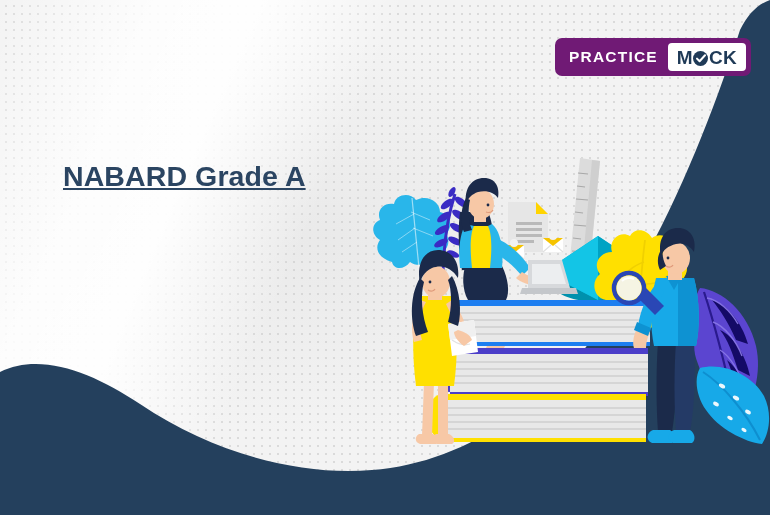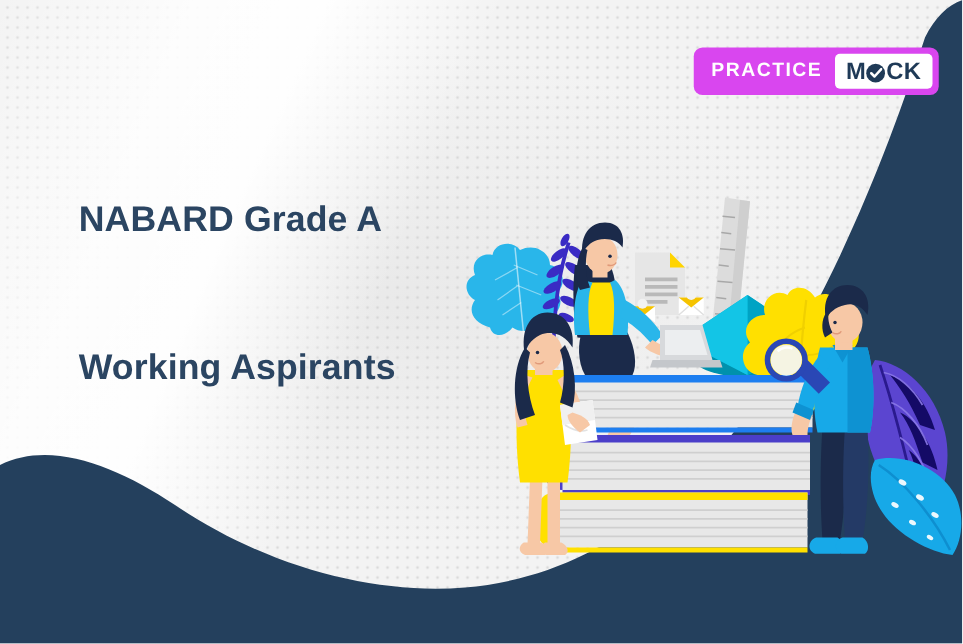--- a/index.html
+++ b/index.html
@@ -40,21 +40,21 @@
     pointer-events:none;
   }
   .wave{
     position:absolute;left:0;top:0;width:770px;height:515px;
   }
 
   
   #logo{
     position:absolute;left:555px;top:38px;
     display:flex;align-items:stretch;
-    background:#d946ef;
+    background:#701a75;
     border-radius:7px;
     padding:5px;
     box-sizing:border-box;
     height:38px;
   }
   #logo .lg-practice{
     color:#ffffff;
     font-size:15.5px;
     font-weight:bold;
     letter-spacing:1.2px;
@@ -88,21 +88,21 @@
   
   #headline{
     position:absolute;left:63px;top:78px;
     color:#2b4562;
     font-size:28.5px;
     font-weight:bold;
     line-height:1.38;
     letter-spacing:.1px;
     white-space:pre;
   }
-  #headline .hl{display:block;}
+  #headline .hl{display:block;text-decoration:underline;}
 
   
   #illustration{
     position:absolute;left:0;top:0;width:770px;height:515px;
     pointer-events:none;
   }
 </style>
 </head>
 <body>
 
@@ -395,16 +395,15 @@
             <path d="M1,4.6 L3.6,7.2 L9,1.3" fill="none" stroke="#ffffff" stroke-width="2" stroke-linecap="round" stroke-linejoin="round"></path>
           </svg>
         </span>
         <span>CK</span>
       </span>
     </span>
   </div>
 
   <div id="headline">
     <span class="hl">NABARD Grade A</span>
-    <span class="hl">Working Aspirants</span>
   </div>
 
 </div>
 
 </body></html>

